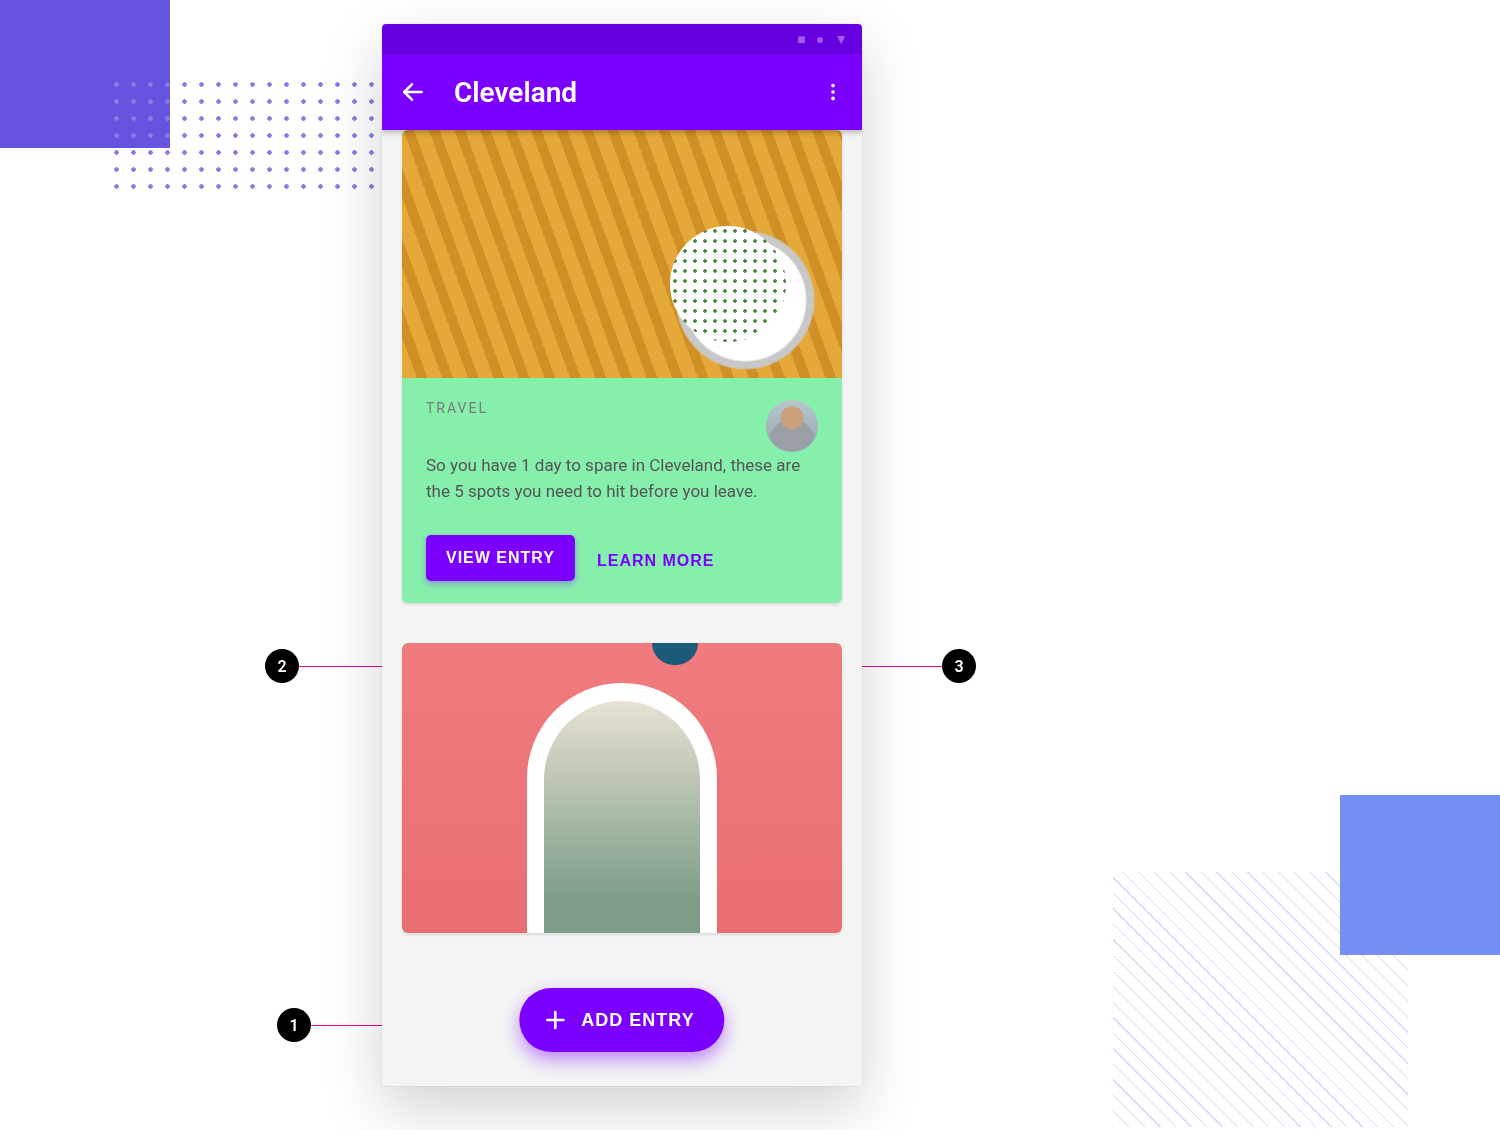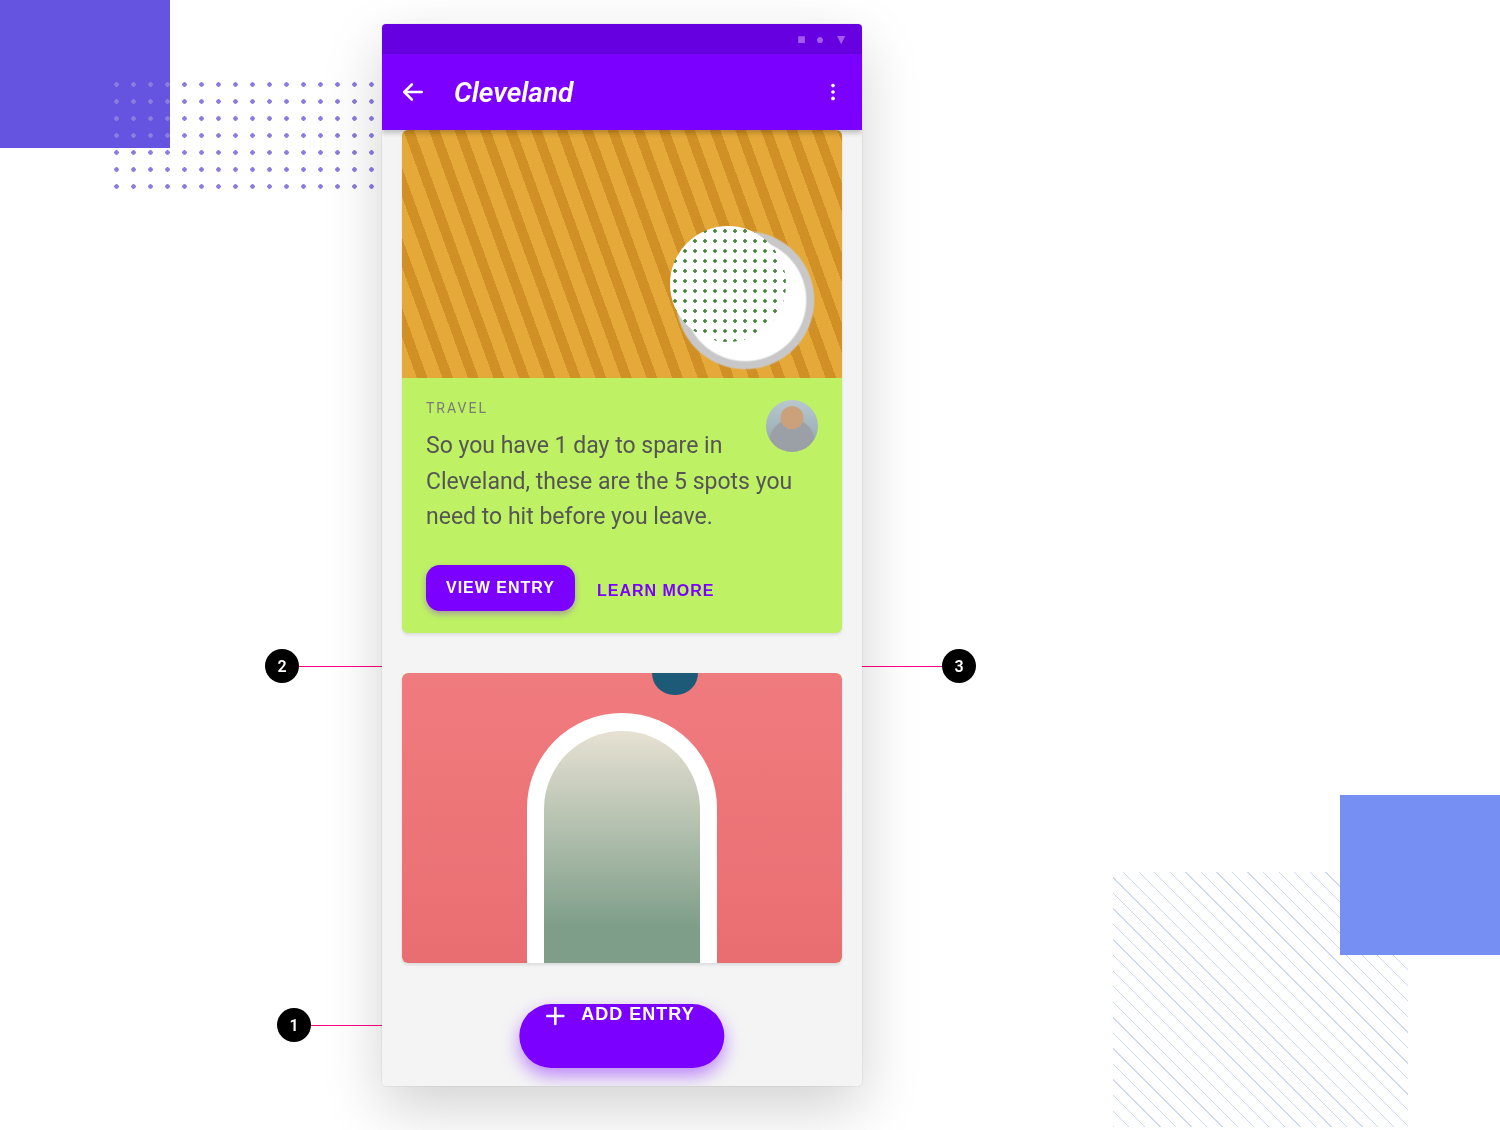--- a/index.html
+++ b/index.html
@@ -71,33 +71,33 @@
   }
   .statusbar span { color: #a35af0; font-size: 14px; line-height: 1; }
 
   .appbar {
     height: 76px;
     background: #7b00ff;
     display: flex; align-items: center;
     padding: 0 18px;
     gap: 28px;
     box-shadow: 0 3px 5px rgba(0,0,0,0.22);
-    position: relative; z-index: 2; font-style: italic;
+    position: relative; z-index: 2;
   }
   .appbar .back { color: #fff; display:flex; align-items:center; }
   .appbar .title { color: #fff; font-size: 28px; font-weight: 600; flex: 1; }
   .appbar .more { color: #fff; display:flex; align-items:center; }
 
   .scroll {
     position: absolute; top: 106px; bottom: 0; left: 0; right: 0;
     padding: 0 20px 40px 20px;
   }
 
   .card {
-    background: #bef264;
+    background: #86efac;
     border-radius: 6px;
     box-shadow: 0 2px 3px rgba(0,0,0,0.10);
     overflow: hidden;
     margin-bottom: 40px;
   }
 
   
   .card-img-1 {
     height: 278px;
     margin-top: -30px;
@@ -123,26 +123,26 @@
   .category { font-size: 14px; letter-spacing: 2px; color: #7a7a7a; }
   .card-title { font-size: 32px; color: #222; margin-top: 8px; font-weight: 400; }
   .avatar {
     position: absolute; right: 24px; top: 22px;
     width: 52px; height: 52px; border-radius: 50%;
     background:
       radial-gradient(circle at 50% 34%, #caa17a 0 11px, transparent 12px),
       radial-gradient(circle at 50% 80%, #9aa0a6 0 22px, transparent 23px),
       linear-gradient(#b9c8cf,#8fa4ad);
   }
-  .card-text { margin-top: 12px; color: #555; font-size: 23px; line-height: 1.55; }
+  .card-text { margin-top: 36px; color: #555; font-size: 17px; line-height: 1.55; }
 
   .card-actions { display: flex; gap: 22px; margin-top: 30px; align-items:center; }
   .btn-contained {
     background: #7b00ff; color: #fff;
-    border: none; border-radius: 14px;
+    border: none; border-radius: 5px;
     padding: 14px 20px;
     font-size: 16px; font-weight: 600; letter-spacing: 1px;
     box-shadow: 0 3px 6px rgba(123,0,255,0.35);
     cursor: pointer;
   }
   .btn-text {
     background: none; border: none;
     color: #7b00ff;
     font-size: 16px; font-weight: 600; letter-spacing: 1px;
     cursor: pointer;
@@ -172,26 +172,26 @@
   }
   .lamp{
     position:absolute; left:50%; top:0; transform:translateX(30px);
     width:46px; height:22px; border-radius: 0 0 30px 30px;
     background:#1d5a78;
   }
 
   .fab {
     position: absolute;
     left: 50%; transform: translateX(-50%);
-    bottom: 18px;
+    bottom: 34px;
     background: #7b00ff; color: #fff;
     border: none;
     height: 64px; padding: 0 30px 0 24px;
     border-radius: 32px;
-    display: flex; gap: 14px;
+    display: flex; align-items: center; gap: 14px;
     font-size: 18px; font-weight: 600; letter-spacing: 1px;
     box-shadow: 0 8px 18px rgba(123,0,255,0.45);
     cursor: pointer;
   }
   .fab svg { display:block; }
 </style>
 </head>
 <body>
 
 <div class="deco-square-purple"></div>

